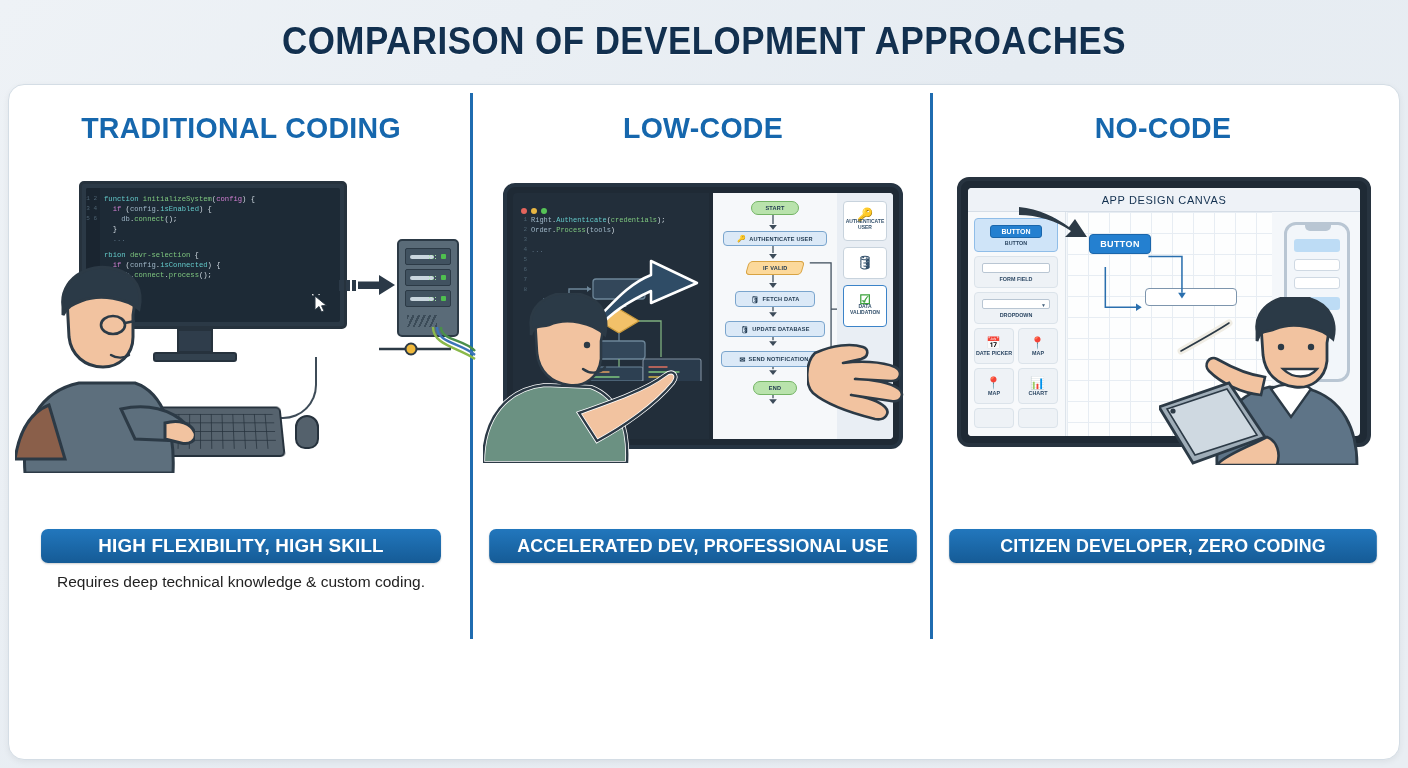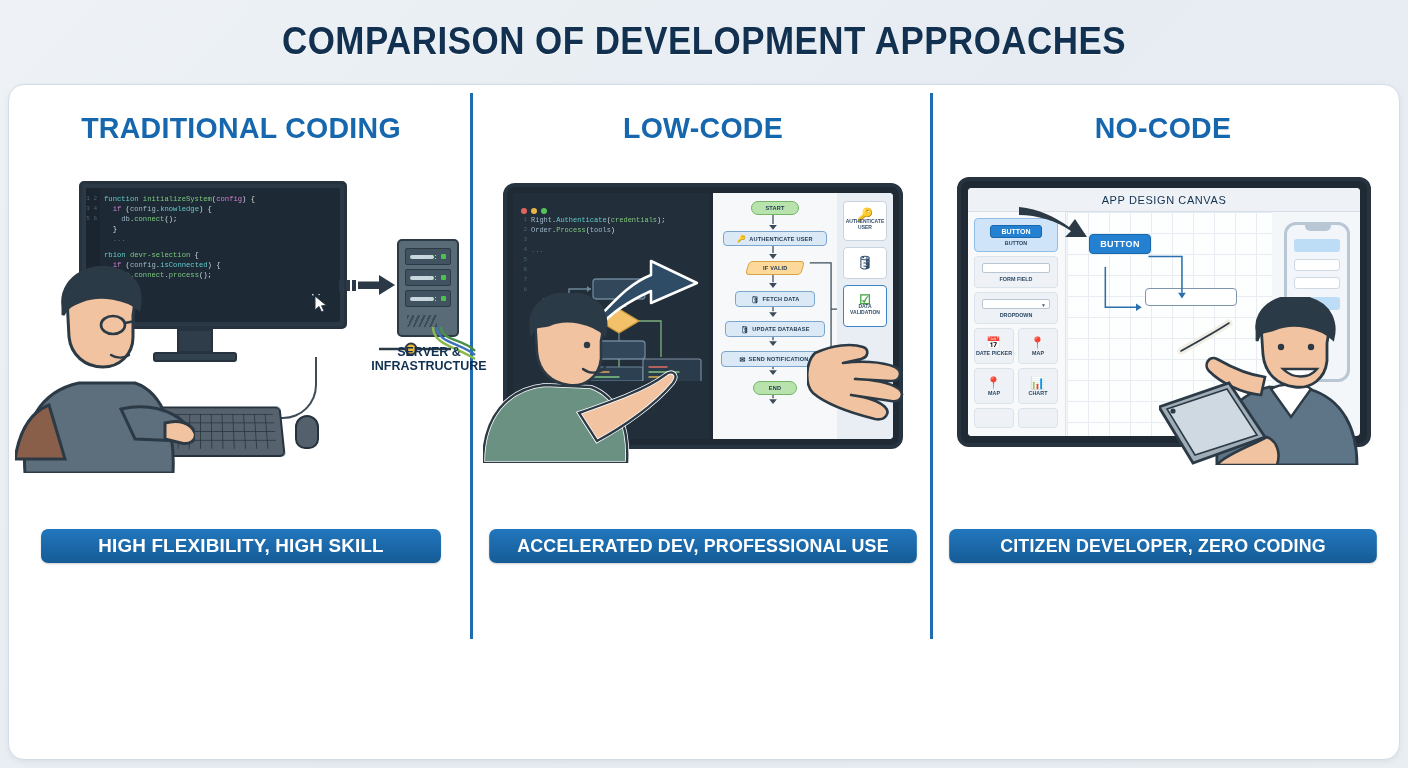--- a/index.html
+++ b/index.html
@@ -466,21 +466,21 @@
 
         <div class="mon-frame">
           <div class="mon-screen">
             <div class="gutter">1
 2
 3
 4
 5
 6</div>
             <div class="codeblk"><span class="k-fn">function</span> <span class="k-str">initializeSystem</span>(<span class="k-key">config</span>) {
-  <span class="k-key">if</span> (<span class="k-var">config</span>.<span class="k-fn">knowledge</span>) {
+  <span class="k-key">if</span> (<span class="k-var">config</span>.<span class="k-fn">isEnabled</span>) {
     <span class="k-var">db</span>.<span class="k-str">connect</span>();
   }
   <span class="k-dim">...</span></div>
             <div class="codeblk" style="top:62px"><span class="k-fn">rbion</span> <span class="k-str">devr-selection</span> {
   <span class="k-key">if</span> (<span class="k-var">config</span>.<span class="k-fn">isConnected</span>) {
     <span class="k-var">db</span>.<span class="k-str">connect</span>.<span class="k-str">process</span>();
   }
   <span class="k-dim">...</span></div>
             <svg class="cursor-ic" viewBox="0 0 18 20">
               <path d="M3,2 L3,16 L7,12.5 L9.5,18 L12,17 L9.6,11.8 L14.5,11.5 Z" fill="#ffffff" stroke="#2a3742" stroke-width="1"></path>
@@ -537,27 +537,24 @@
           </div>
           <div class="srv-vent"></div>
         </div>
         <svg style="position:absolute;left:352px;top:150px;width:100px;height:36px" viewBox="0 0 100 36">
           <path d="M62,0 C62,14 86,12 96,24" fill="none" stroke="#4a8f4a" stroke-width="2.4"></path>
           <path d="M58,0 C58,16 82,16 96,28" fill="none" stroke="#3c74b8" stroke-width="2.4"></path>
           <path d="M54,0 C54,18 78,20 96,32" fill="none" stroke="#8ab84a" stroke-width="2.4"></path>
           <line x1="0" y1="22" x2="72" y2="22" stroke="#2c3a46" stroke-width="2.4"></line>
           <circle cx="32" cy="22" r="5.5" fill="#f0b93c" stroke="#2c3a46" stroke-width="2"></circle>
         </svg>
-        <div class="srv-label">
-          <div>SERVER &amp;</div>
-          <div>INFRASTRUCTURE</div>
-        </div>
       </div>
 
       <div class="banner">HIGH FLEXIBILITY, HIGH SKILL</div>
+      <div class="caption">Requires deep technical knowledge &amp; custom coding.</div>
     </div>
 
     <div class="col c2">
       <div class="col-title">LOW-CODE</div>
 
       <div class="illus">
         <div class="tablet2">
 
           <div class="tab2-left">
             <div class="dots3">

